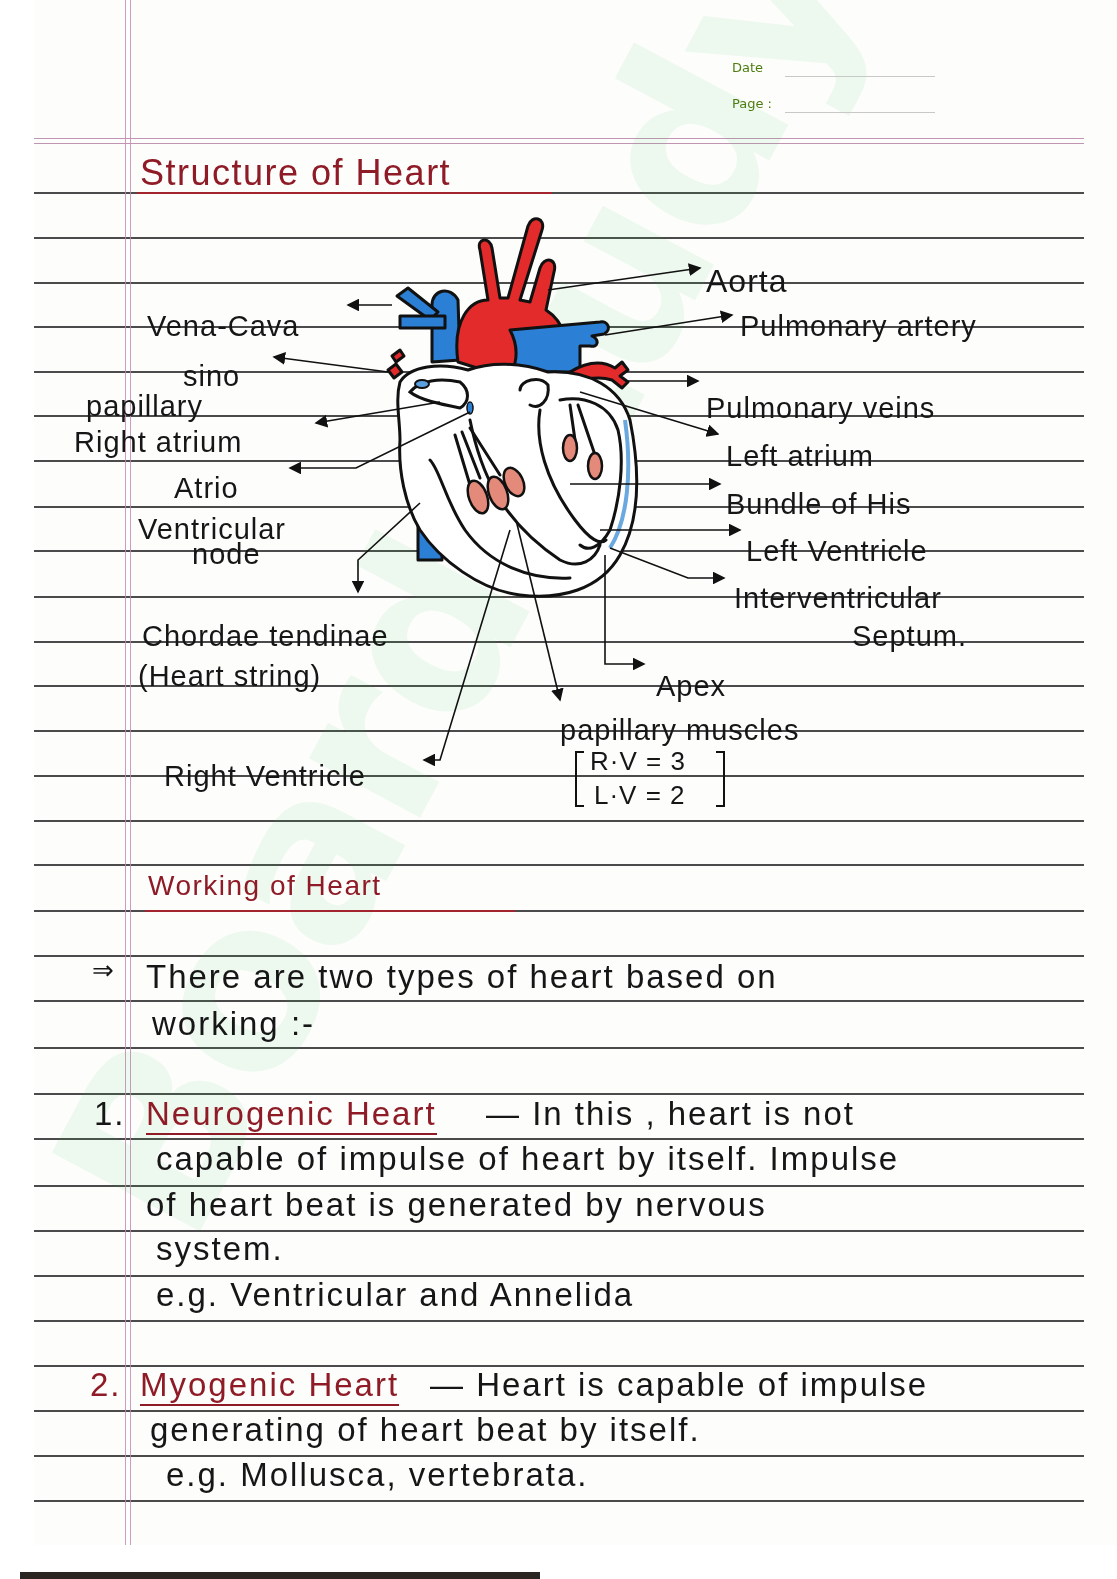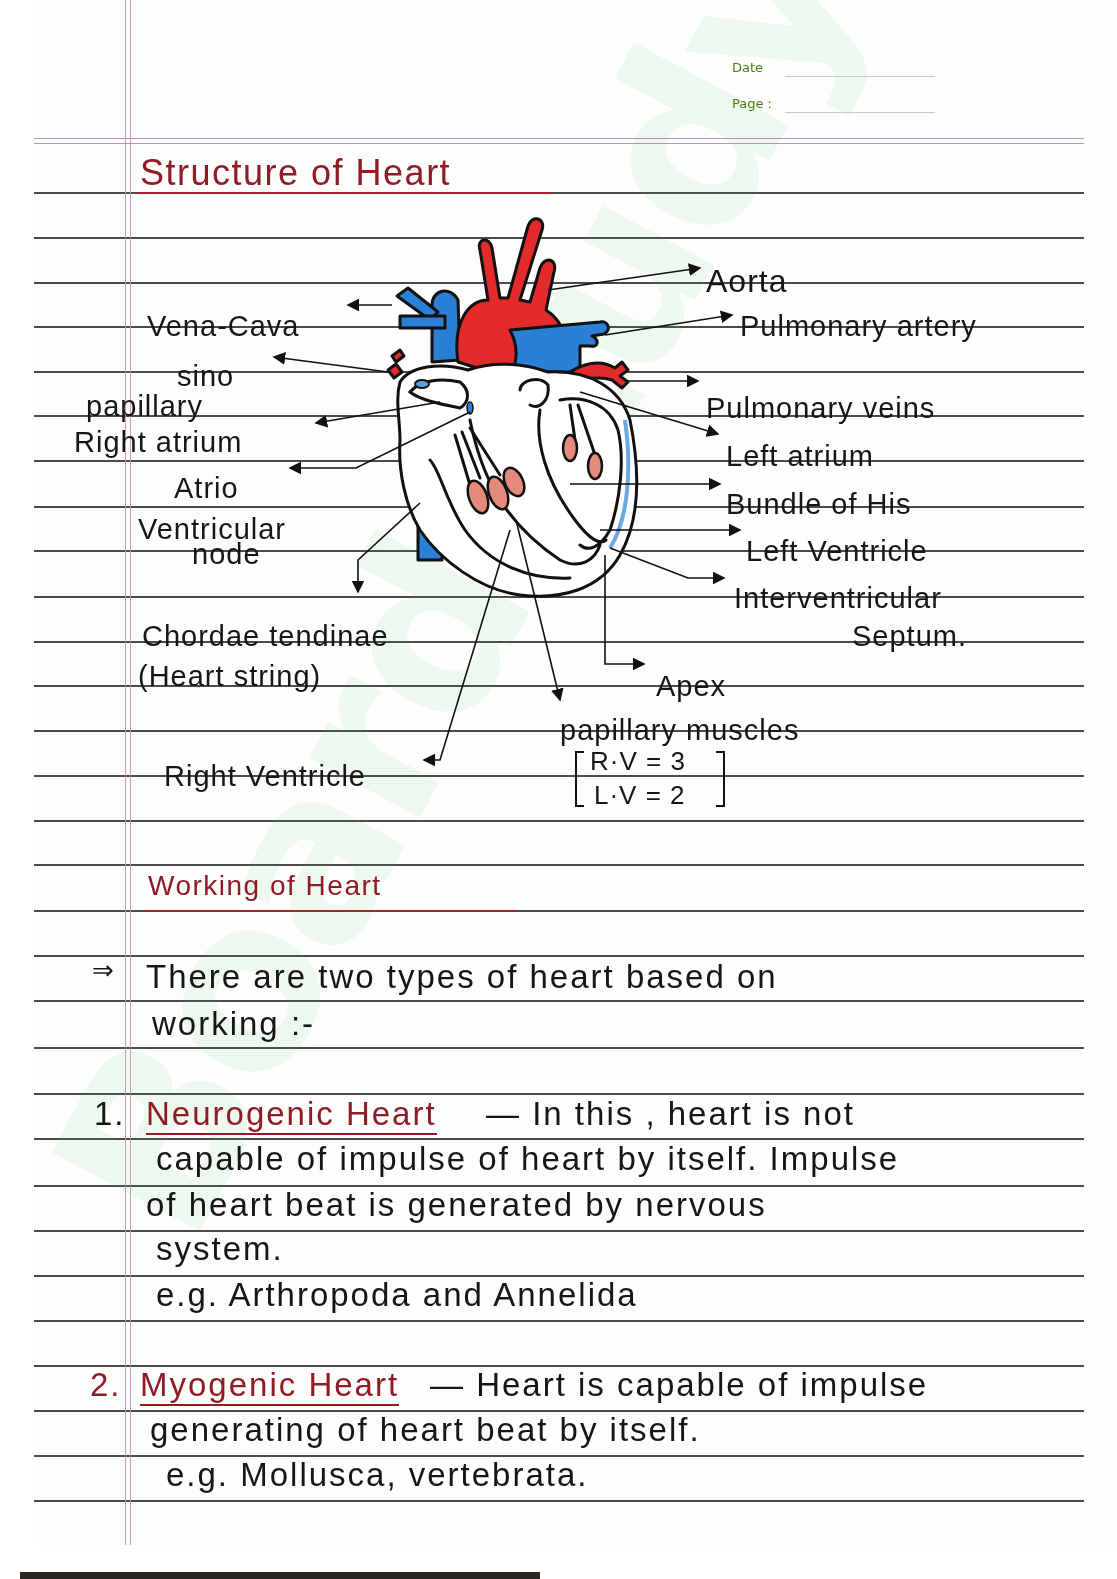--- a/index.html
+++ b/index.html
@@ -144,21 +144,21 @@
     <line x1="625" y1="381" x2="698" y2="381"></line>
     <line x1="580" y1="392" x2="718" y2="434"></line>
     <line x1="570" y1="484" x2="720" y2="484"></line>
     <line x1="600" y1="530" x2="740" y2="530"></line>
     <path d="M610 548 L688 578 L724 578"></path>
     <path d="M605 555 L605 664 L644 664"></path>
   </g>
 </svg>
 
 <span class="hw label" style="left:147px;top:290px">Vena-Cava</span>
-<span class="hw label" style="left:177px;top:340px">sino</span>
+<span class="hw label" style="left:183px;top:340px">sino</span>
 <span class="hw label" style="left:86px;top:370px">papillary</span>
 <span class="hw label" style="left:74px;top:406px">Right atrium</span>
 <span class="hw label" style="left:174px;top:452px">Atrio</span>
 <span class="hw label" style="left:138px;top:493px">Ventricular</span>
 <span class="hw label" style="left:192px;top:518px">node</span>
 <span class="hw label" style="left:142px;top:600px">Chordae tendinae</span>
 <span class="hw label" style="left:138px;top:640px">(Heart string)</span>
 <span class="hw label" style="left:164px;top:740px">Right  Ventricle</span>
 
 <span class="hw label" style="left:706px;top:243px;font-size:32px">Aorta</span>
@@ -187,21 +187,21 @@
 <span class="hw body-t" style="left:146px;top:958px">There are two types of heart based on</span>
 <span class="hw body-t" style="left:152px;top:1005px">working :-</span>
 
 <div>
   <span class="hw body-t" style="left:94px;top:1095px">1.</span>
   <span class="hw body-t red ul" style="left:146px;top:1095px">Neurogenic Heart</span>
   <span class="hw body-t" style="left:486px;top:1095px"> — In this , heart is not</span>
   <span class="hw body-t" style="left:156px;top:1140px">capable of impulse of heart by itself. Impulse</span>
   <span class="hw body-t" style="left:146px;top:1186px">of heart beat is generated by nervous</span>
   <span class="hw body-t" style="left:156px;top:1230px">system.</span>
-  <span class="hw body-t" style="left:156px;top:1276px">e.g. Arthropoda and Annelida</span>
+  <span class="hw body-t" style="left:156px;top:1276px">e.g. Ventricular and Annelida</span>
 </div>
 
 <div>
   <span class="hw body-t red" style="left:90px;top:1366px">2.</span>
   <span class="hw body-t red ul" style="left:140px;top:1366px">Myogenic Heart</span>
   <span class="hw body-t" style="left:430px;top:1366px"> — Heart is capable of impulse</span>
   <span class="hw body-t" style="left:150px;top:1411px">generating of heart beat by itself.</span>
   <span class="hw body-t" style="left:166px;top:1456px">e.g. Mollusca, vertebrata.</span>
 </div>
 

